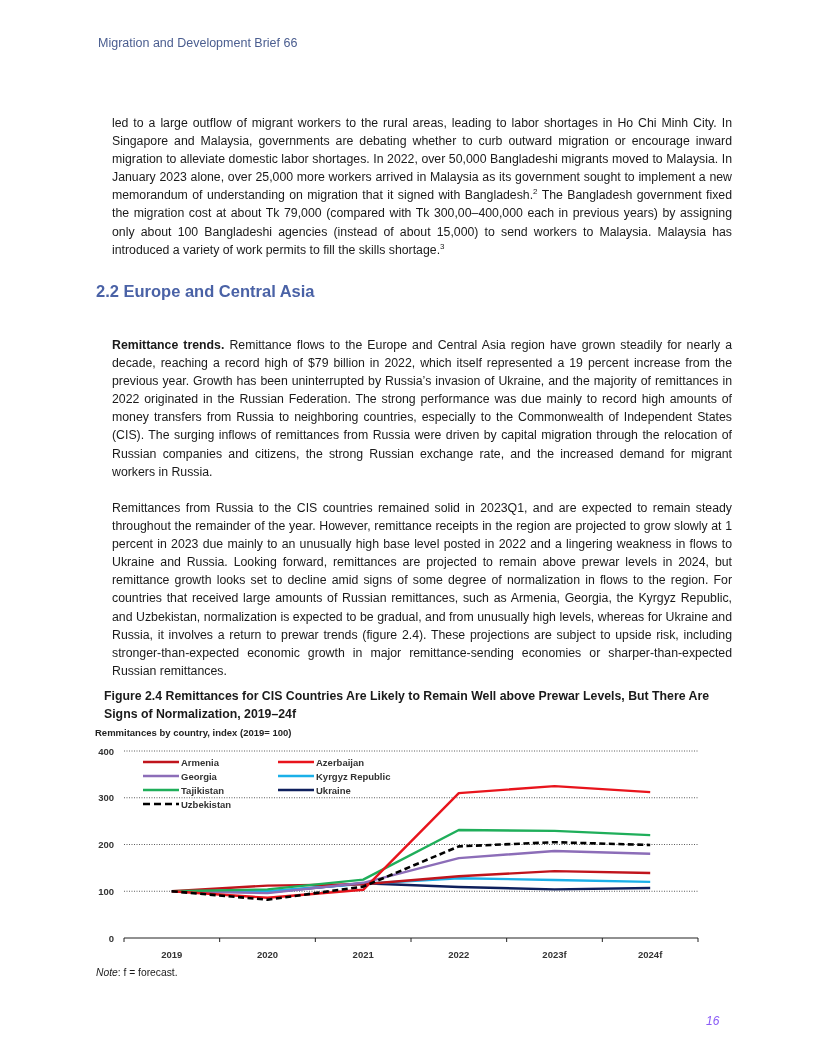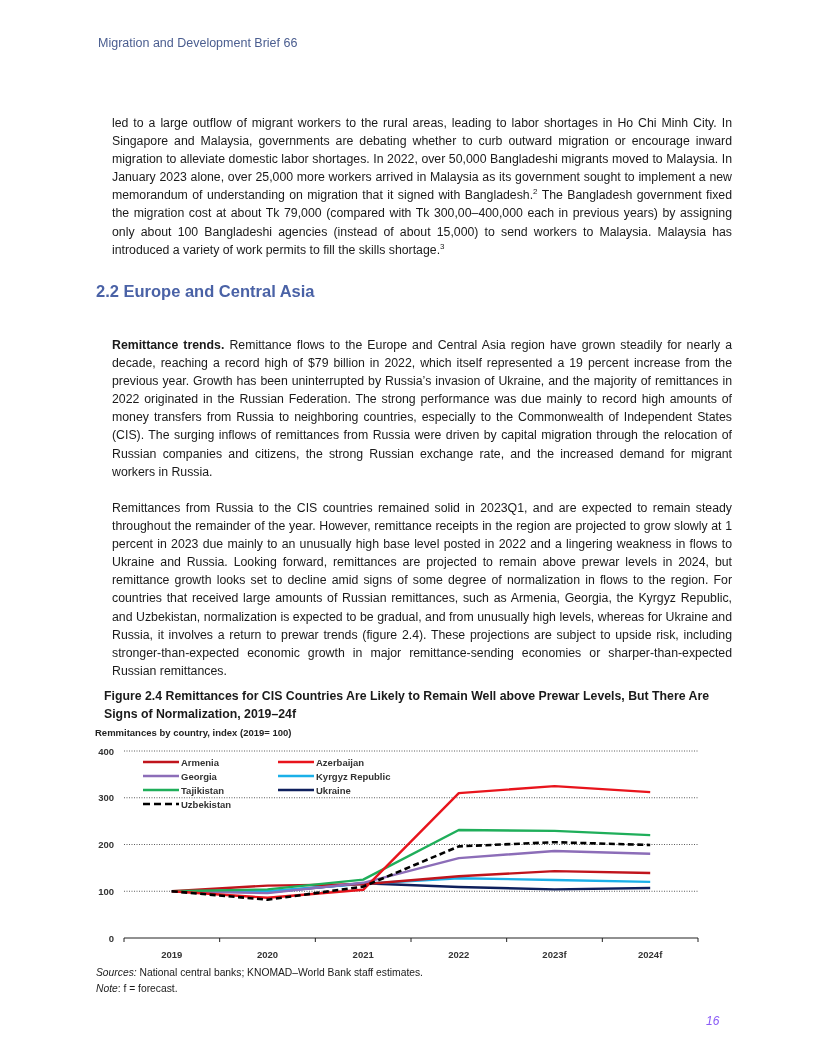--- a/index.html
+++ b/index.html
@@ -82,17 +82,16 @@
         <text x="93" y="69.5" font-size="9.5" fill="#333" font-family="Liberation Sans, sans-serif">Tajikistan</text>
         <line x1="190" x2="226" y1="66" y2="66" stroke="#0e1f5c" stroke-width="2.4"></line>
         <text x="228" y="69.5" font-size="9.5" fill="#333" font-family="Liberation Sans, sans-serif">Ukraine</text>
         <line x1="55" x2="91" y1="80" y2="80" stroke="#000000" stroke-width="2.6" stroke-dasharray="7,4"></line>
         <text x="93" y="83.5" font-size="9.5" fill="#333" font-family="Liberation Sans, sans-serif">Uzbekistan</text>
       </g>
   </svg>
 </div>
 
 <div class="notes">
-  <div><em>Sources:</em><span> National central banks; KNOMAD–World Bank staff estimates.</span></div>
   <div><em>Note</em><span>: f = forecast.</span></div>
 </div>
 
 <div class="page-num">16</div>
 
 </body></html>

